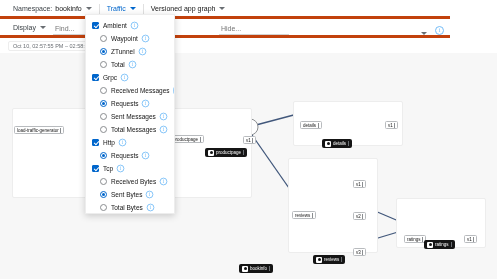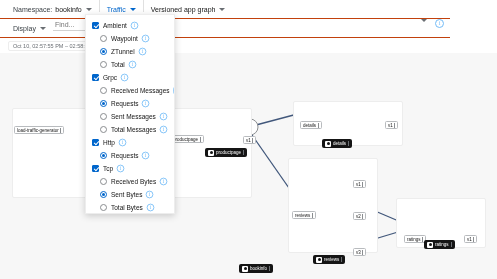--- a/index.html
+++ b/index.html
@@ -7,23 +7,23 @@
     width: 497px; height: 279px;
     background: #ffffff;
     font-family: "Liberation Sans", sans-serif;
     overflow: hidden;
   }
   #app { position: relative; width: 497px; height: 279px; background:#fff; }
 
   
   .toolbar {
     position: absolute; left:0; width:450px;
-    display: flex; align-items: flex-start;
+    display: flex; align-items: flex-end;
     background:#fff;
-    border-bottom: 1px solid #c2410c;
+    border-bottom: 3px solid #c2410c;
   }
   .toolbar.row1 { top:0; height:19px; padding-left:6px; }
   .toolbar.row2 { top:19px; height:19px; padding-left:6px; }
 
   .tb-group { display:flex; align-items:center; height:100%; padding:0 7px; }
   .tb-sep { width:1px; height:12px; background:#e0e0e0; }
 
   .tb-label { font-size:7px; color:#393f44; white-space:nowrap; }
   .tb-value { font-size:7px; color:#151515; white-space:nowrap; margin-left:3px; }
   .tb-caret {
@@ -298,20 +298,21 @@
   <div class="timestrip">
     <span class="ts-box">Oct 10, 02:57:55 PM – 02:58:55 PM</span>
   </div>
 
   <div class="toolbar row2">
     <div class="tb-group">
       <span class="tb-label">Display</span>
       <span class="tb-caret"></span>
     </div>
     <input class="find-input" readonly="" placeholder="Find..." style="">
+    <input class="find-input" style="margin-left: 96px;" readonly="" placeholder="Hide...">
     <span class="spacer"></span>
     <span class="tb-caret" style="margin-right:8px;"></span>
     <span class="info-icon" style="margin-right:6px;">i</span>
   </div>
 
   <div class="toolbar row1">
     <div class="tb-group">
       <span class="tb-label">Namespace:</span>
       <span class="tb-value">bookinfo</span>
       <span class="tb-caret"></span>

